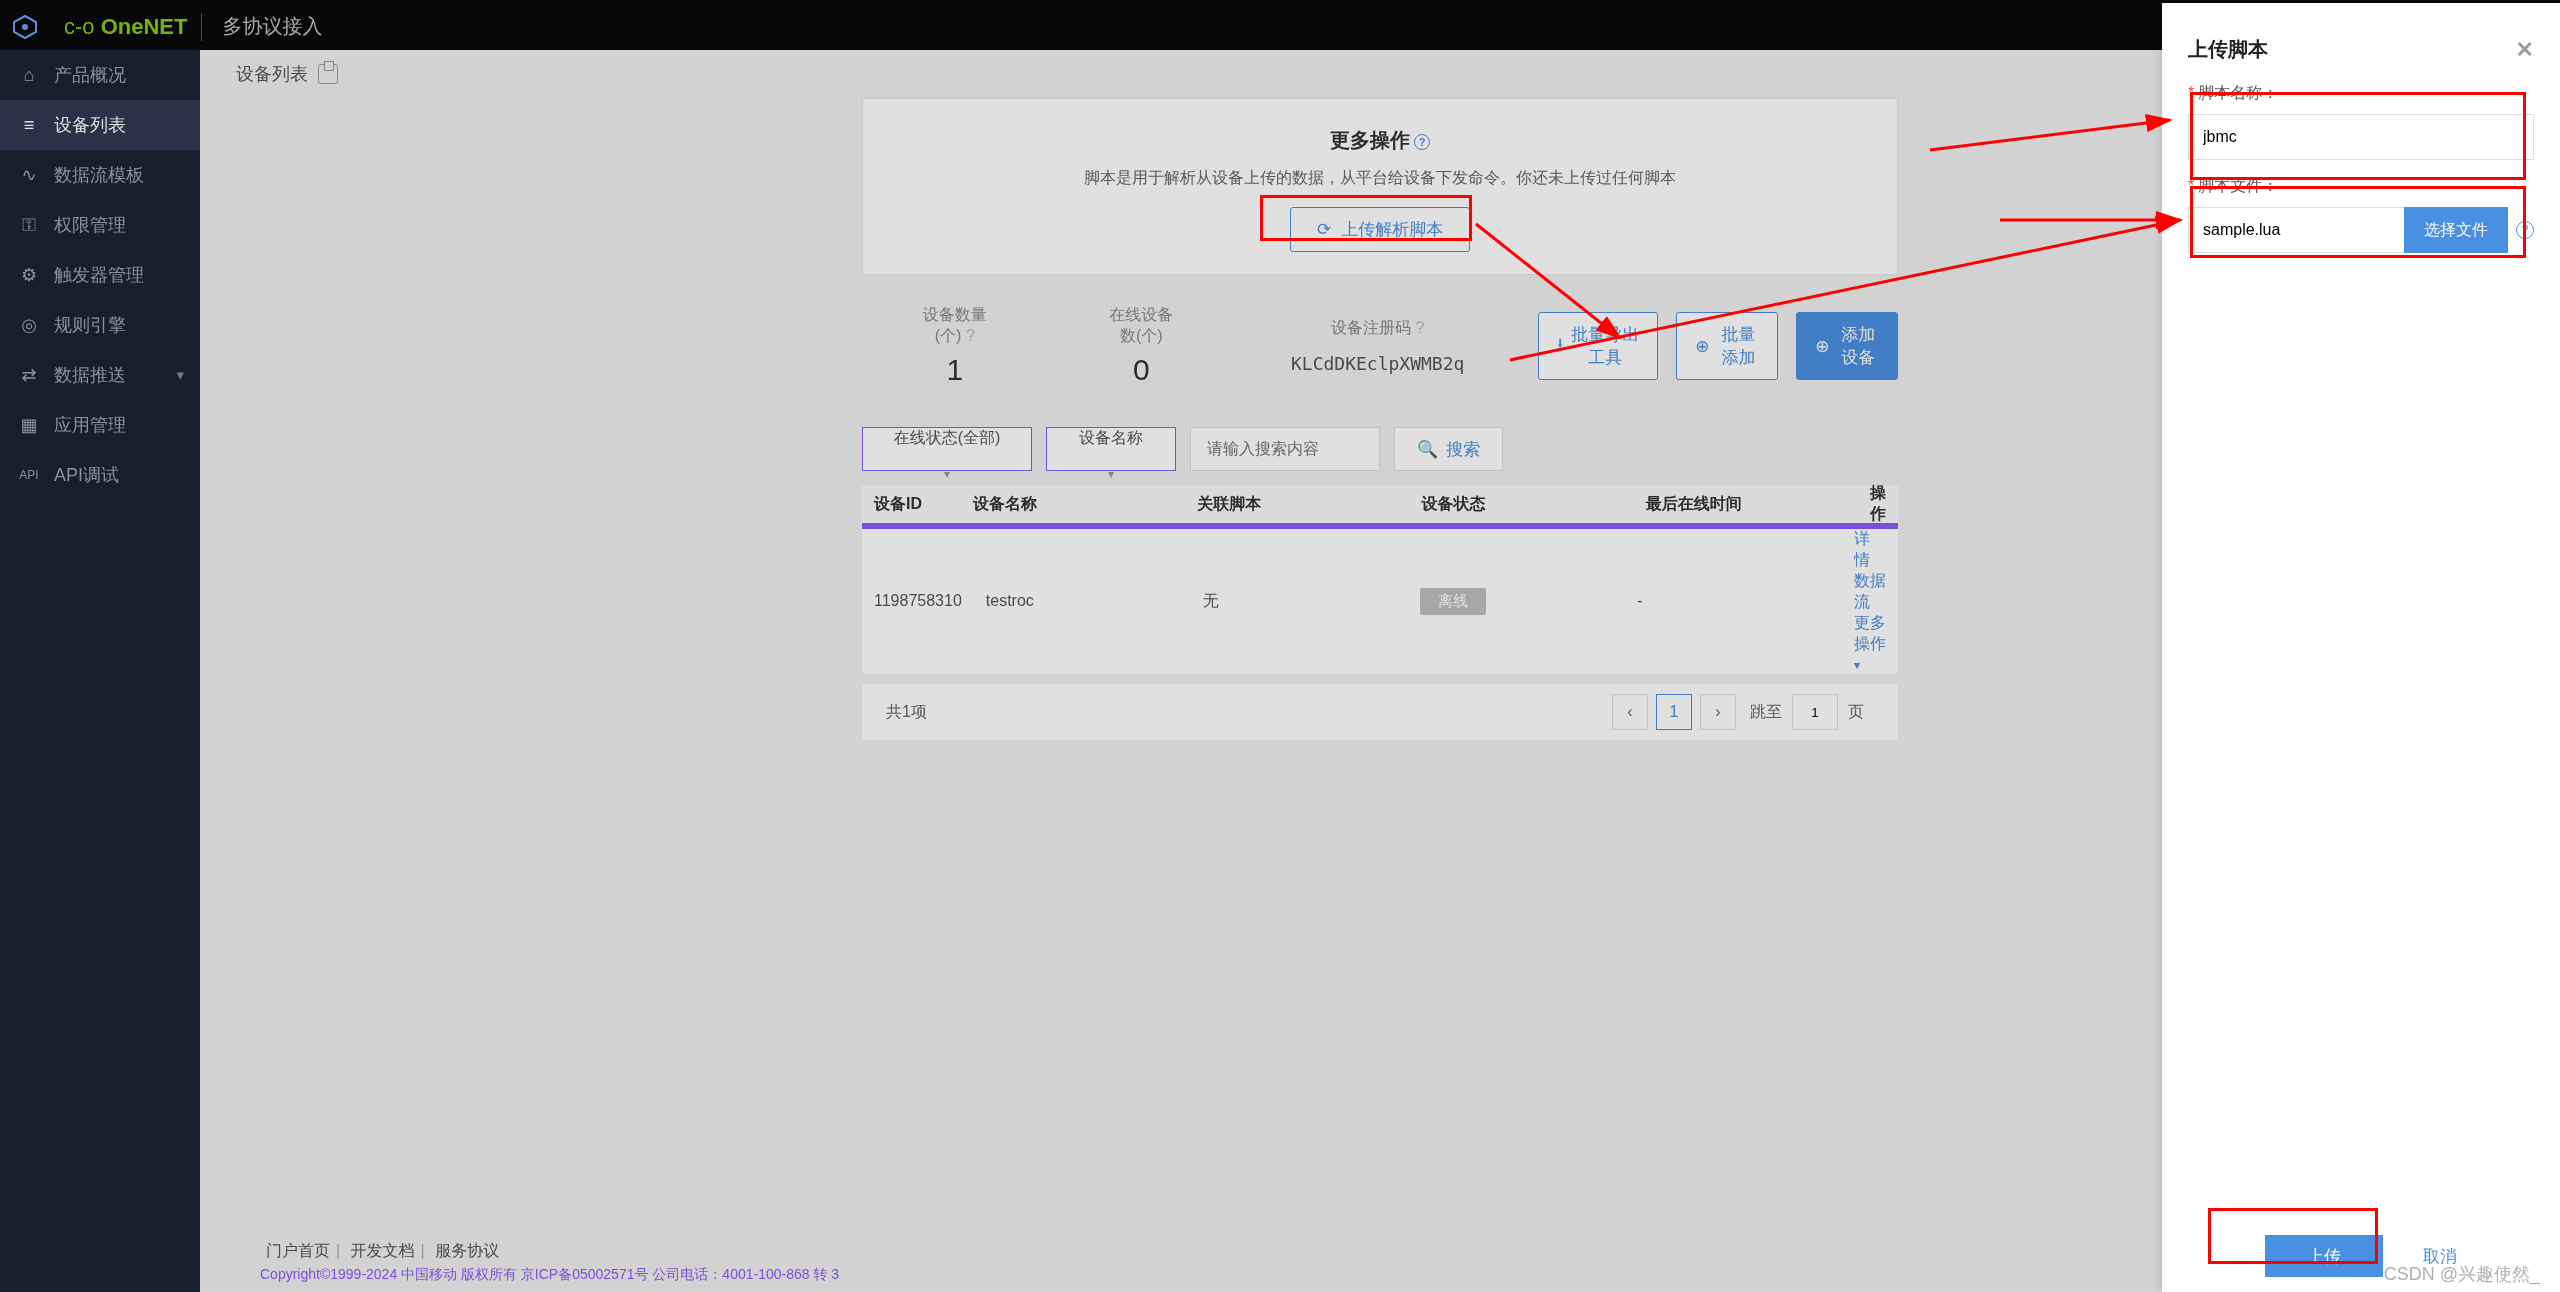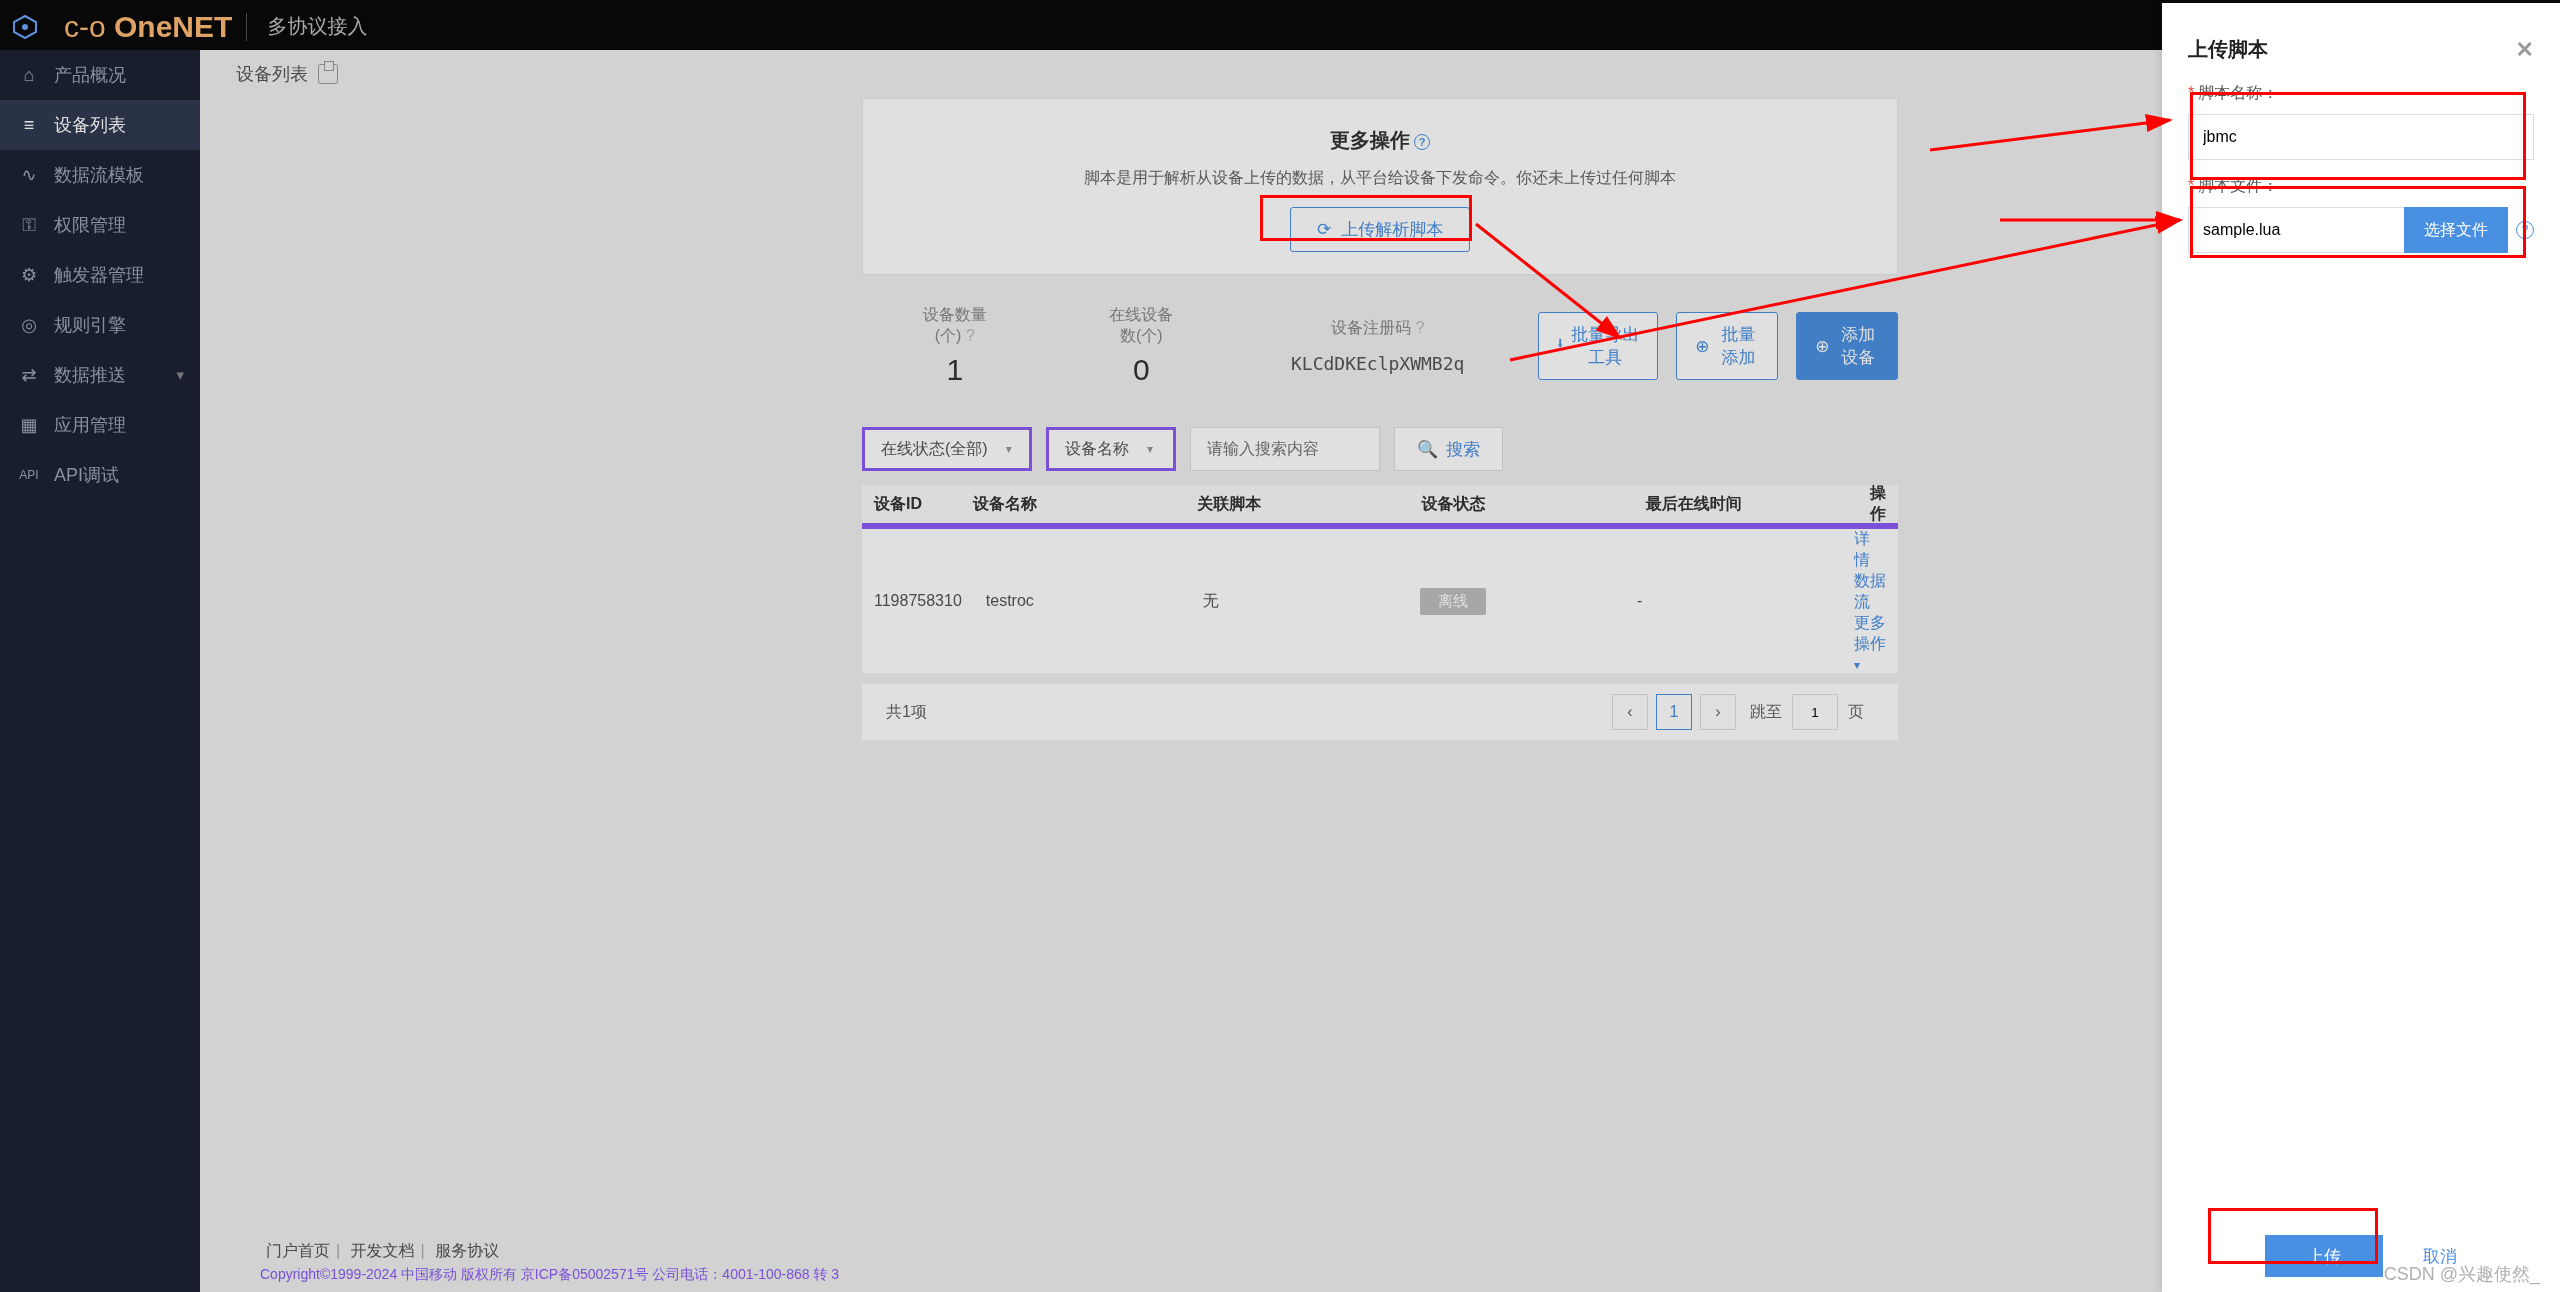--- a/index.html
+++ b/index.html
@@ -5,21 +5,21 @@
 * { margin: 0; padding: 0; box-sizing: border-box; font-family: "Microsoft YaHei", Arial, sans-serif; }
 body { background: #f5f5f5; width: 2560px; height: 1292px; overflow: hidden; position: relative; }
 
 
 .overlay { position:absolute; left:0; top:0; right:0; bottom:0; background:rgba(0,0,0,0.12); pointer-events:none; z-index:40; }
 
 
 .top-blue { height:3px; background:#0a0a0a; }
 .header    { height:47px; background:#0a0a0a; display:flex; align-items:center; color:#c0c0c0; font-size:20px; }
 .header .icon-sq { width:50px; display:flex; justify-content:center; align-items:center; }
-.header .logo    { font-size:30px; font-weight:bold; color:#fdba74; padding:0 14px; }
+.header .logo    { font-size:22px; font-weight:bold; color:#84cc16; padding:0 14px; }
 .header .divider { width:1px; height:28px; background:#555; }
 .header .multi   { padding:0 20px; font-size:20px; }
 .header .spacer  { flex:1; }
 .header .ticket  { padding:0 40px; font-size:18px; color:#ccc; cursor:pointer; }
 
 
 .sidebar { position:absolute; left:0; top:50px; bottom:0; width:200px; background:#1c2333; color:#9ca5b8; font-size:18px; }
 .sidebar .item { height:50px; display:flex; align-items:center; padding-left:18px; gap:14px; cursor:pointer; }
 .sidebar .item.active { background:#2f3950; color:#fff; }
 .sidebar .item .ic { width:22px; text-align:center; font-size:18px; }
@@ -44,21 +44,21 @@
 .stat-label { font-size:16px; color:#888; }
 .stat-label .q-circle { border-color:#bbb; color:#bbb; }
 .stat-value { font-size:30px; color:#333; margin-top:6px; }
 .stat-reg   { font-size:18px; color:#555; margin-top:14px; font-family:Consolas,monospace; }
 .stats-spacer { flex:1; }
 .action-btn { display:inline-flex; align-items:center; gap:8px; padding:10px 18px; border:1px solid #4a90e2; color:#4a90e2; background:#fff; font-size:17px; border-radius:3px; margin-left:18px; cursor:pointer; }
 .action-btn.primary { background:#4a90e2; color:#fff; }
 
 
 .search-row { margin:40px 662px 0; display:flex; gap:14px; align-items:center; }
-.dropdown { height:44px; border:3px solid #8b5cf6; background:#fff; display:flex; align-items:center; padding:0 16px; font-size:16px; color:#555; gap:18px; cursor:pointer; }
+.dropdown { height:44px; border:1px solid #8b5cf6; background:#fff; display:flex; align-items:center; padding:0 16px; font-size:16px; color:#555; gap:18px; cursor:pointer;flex-direction:column; }
 .dropdown .dd-arrow { font-size:12px; color:#999; }
 .search-input { height:44px; border:1px solid #ddd; padding:0 16px; font-size:16px; width:190px; color:#555; }
 .search-btn { height:44px; border:1px solid #ddd; background:#fff; color:#4a90e2; display:flex; align-items:center; gap:8px; padding:0 22px; font-size:17px; cursor:pointer; }
 
 
 .tbl { margin:14px 662px 0; background:#fff; }
 .tbl .thead { display:flex; height:44px; align-items:center; font-size:16px; font-weight:bold; color:#333; border-bottom:6px solid #8b5cf6; background:#fafafa; }
 .tbl .trow  { display:flex; min-height:64px; align-items:center; font-size:16px; color:#555; border-bottom:1px solid #f3f3f3; }
 .tbl .c    { padding:0 12px; }
 .c-id{width:120px} .c-name{width:280px} .c-scr{width:280px} .c-stat{width:280px} .c-time{width:280px} .c-ops{flex:1}

